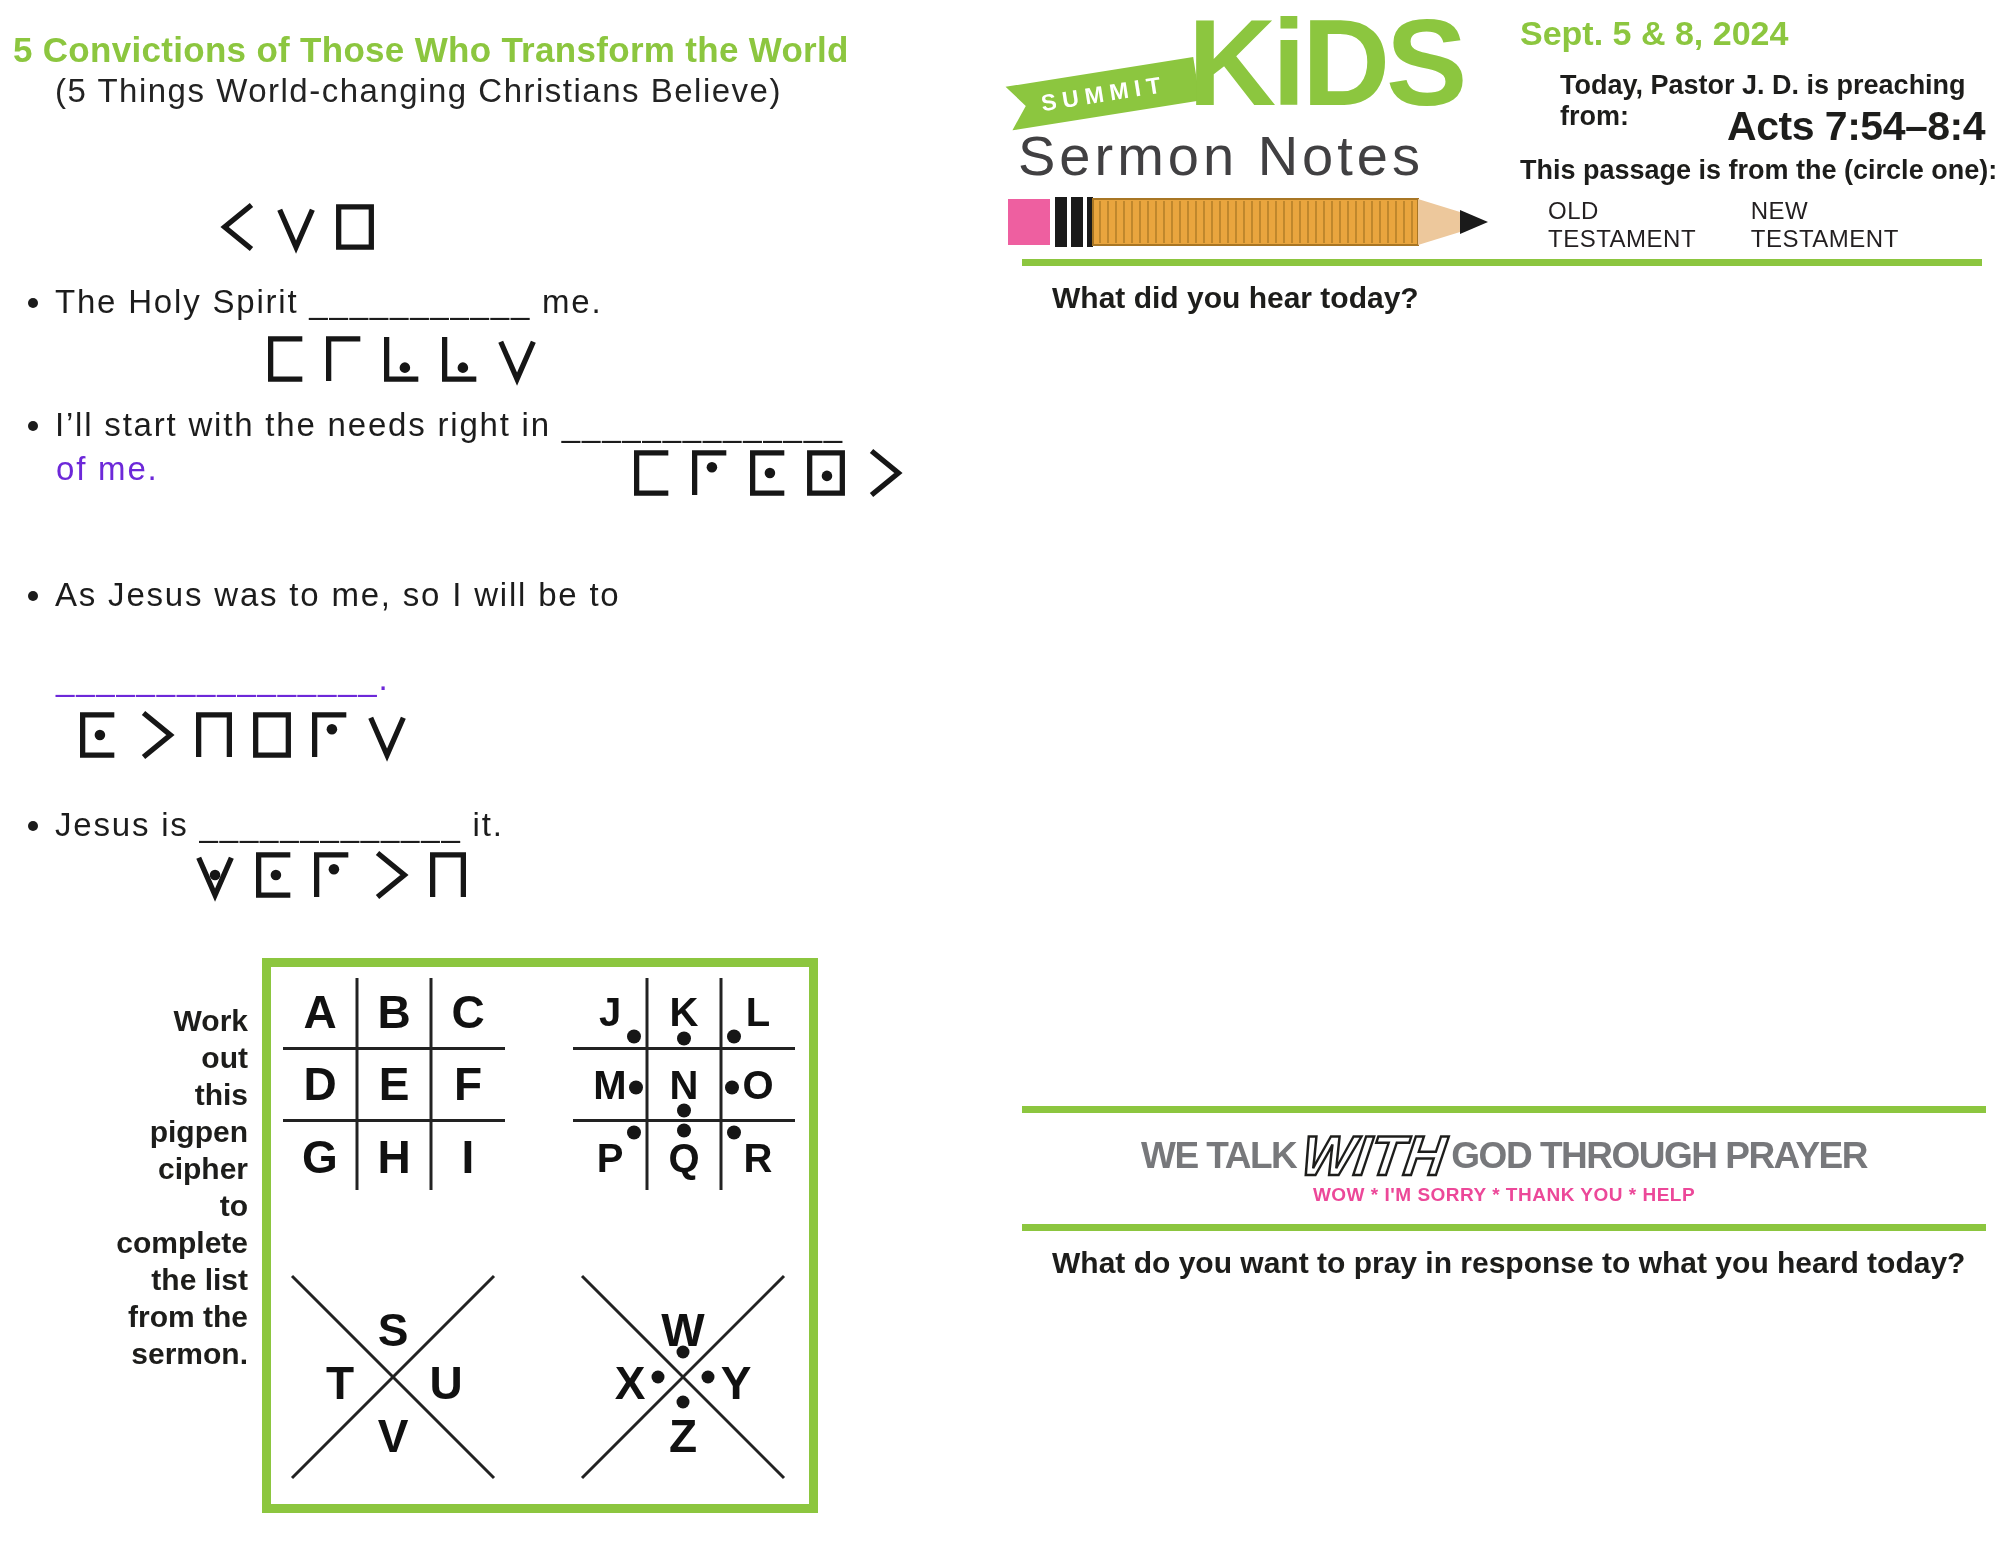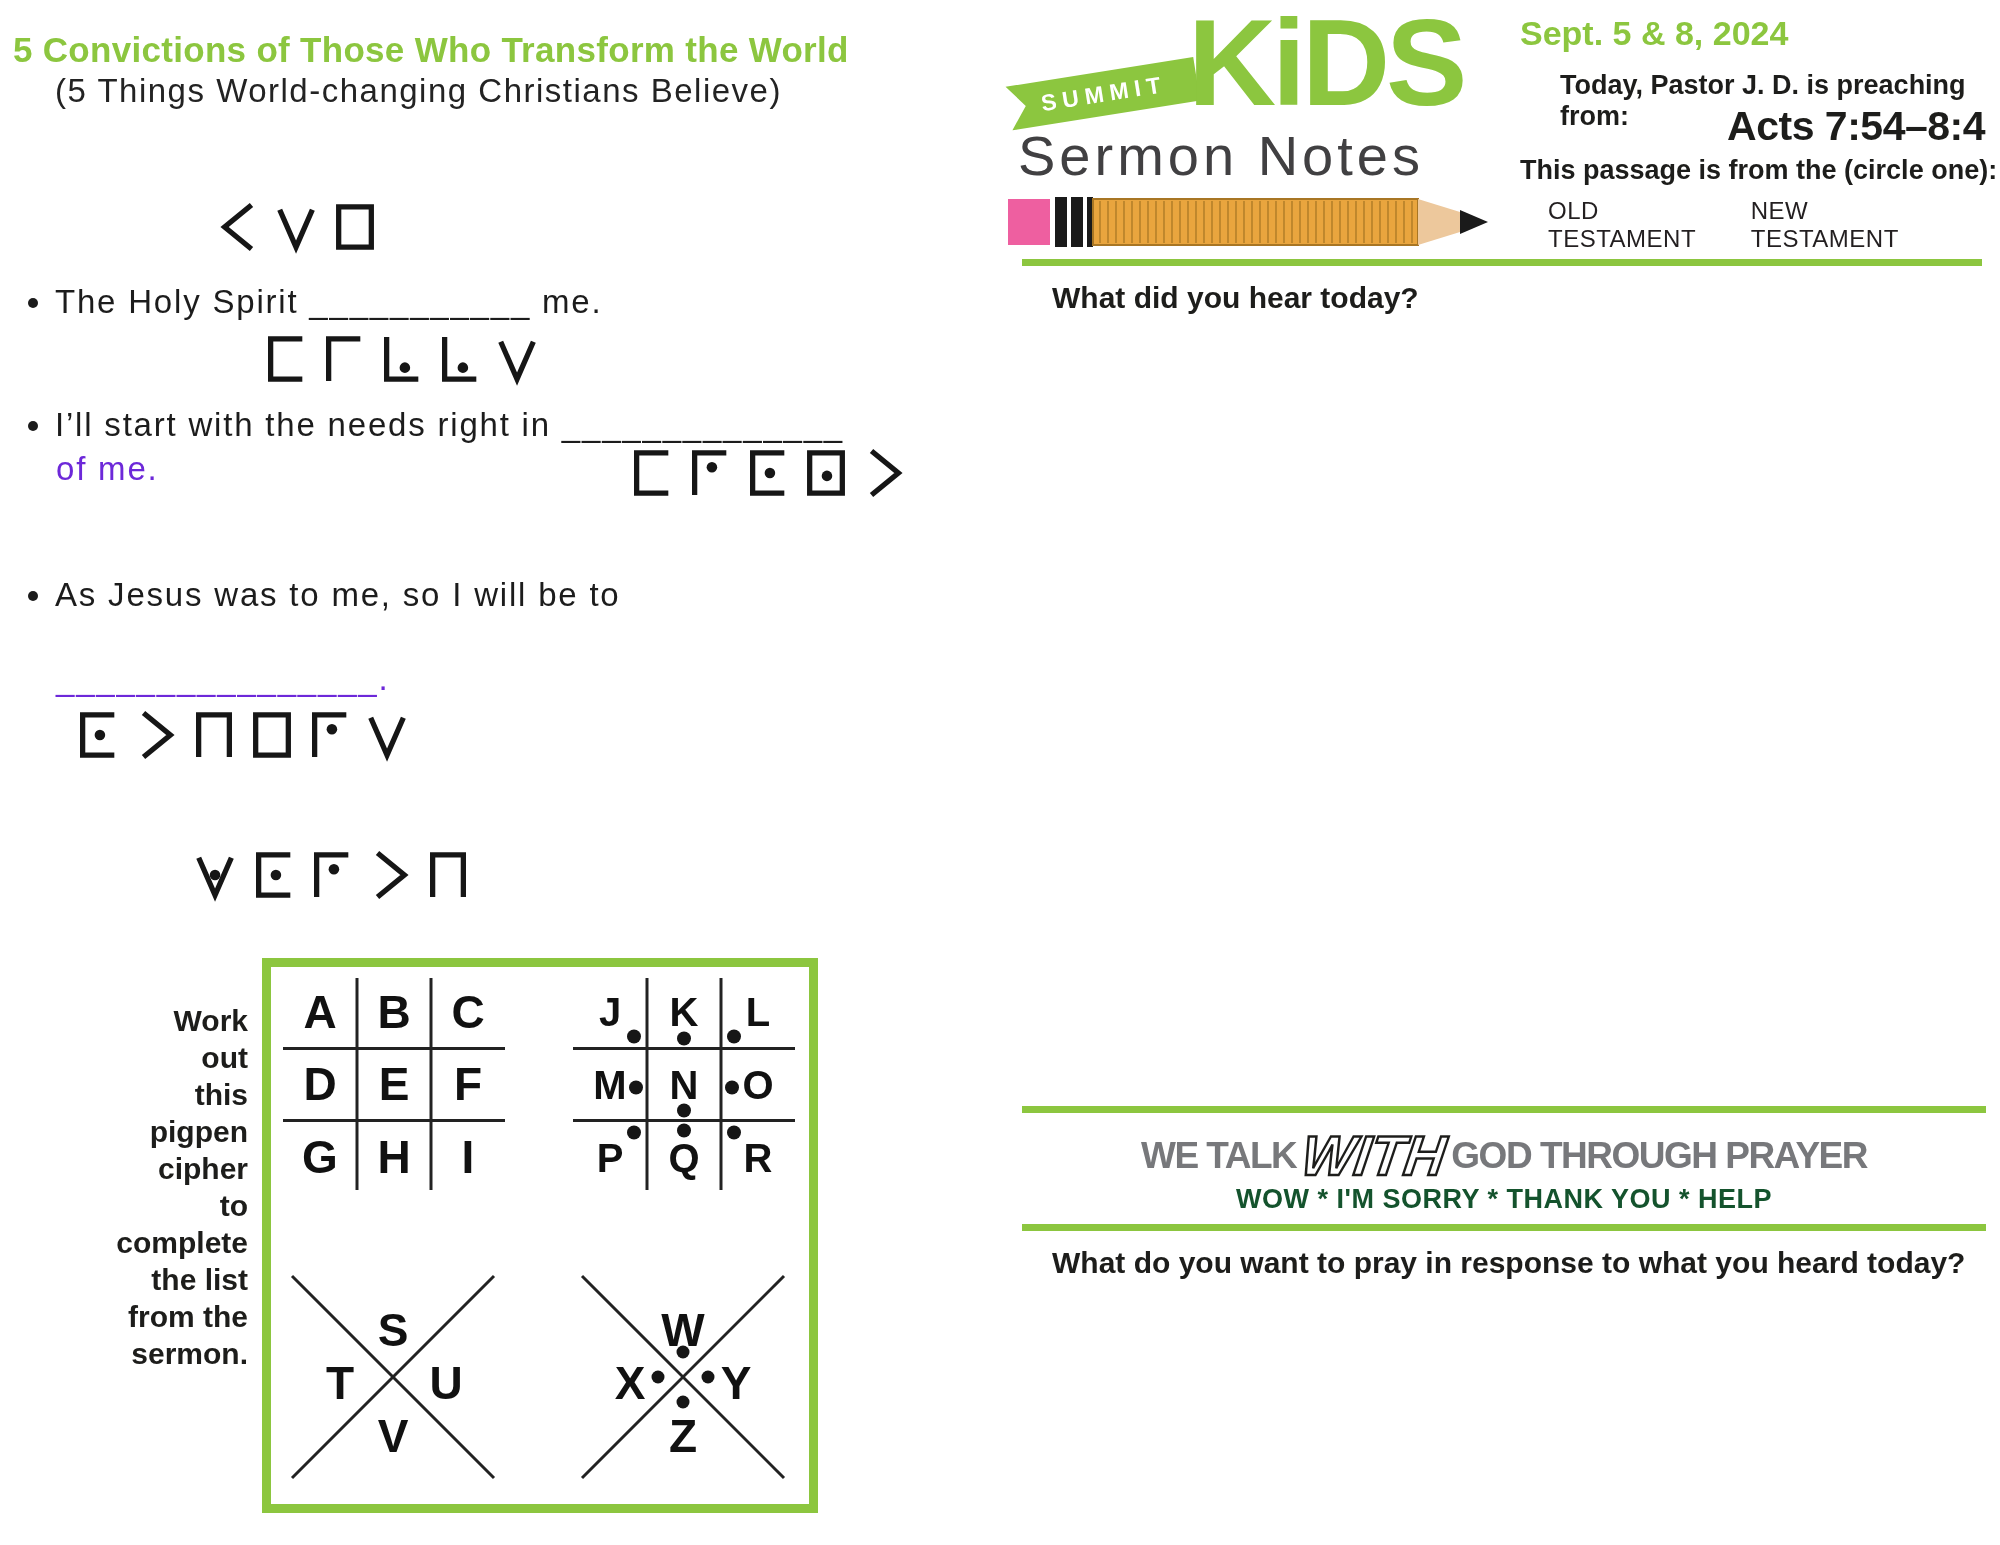--- a/index.html
+++ b/index.html
@@ -28,21 +28,21 @@
   .hbold{font-weight:700;font-size:27px;color:#1d1d1b;}
   .acts{font-weight:700;font-size:41px;color:#1d1d1b;text-align:right;letter-spacing:-0.5px;}
   .testrow{display:flex;justify-content:space-between;font-size:24px;font-weight:400;letter-spacing:.5px;color:#231f20;}
   .question{font-weight:700;font-size:30px;color:#1d1d1b;}
 
   
   .banner{display:flex;justify-content:center;align-items:center;}
   .bgray{font-weight:700;font-size:37px;letter-spacing:-1.5px;color:#77787b;white-space:nowrap;}
   .bwith{font-weight:700;font-style:italic;font-size:56px;line-height:1;color:#ffffff;
          -webkit-text-stroke:2.5px #1d1d1b;transform:skewX(-8deg);margin:0 6px;white-space:nowrap;}
-  .wowline{font-weight:700;font-size:27px;letter-spacing:.5px;color:#14532d;text-align:center;}
+  .wowline{font-weight:700;font-size:19px;letter-spacing:.5px;color:#ec4899;text-align:center;}
 </style>
 </head>
 <body>
 
 <div class="page">
 
   <div class="abs title" style="left:13px;top:30px;">5 Convictions of Those Who Transform the World</div>
   <div class="abs subtitle" style="left:55px;top:72px;">(5 Things World-changing Christians Believe)</div>
 
   <div class="abs cipher" style="left:215px;top:200px;">
@@ -128,20 +128,24 @@
       </svg>
       <svg width="48" height="54" viewBox="0 0 50 56">
         <path d="M9 51 L9 7 L42 7" fill="none" stroke="#161616" stroke-width="5.5"></path>
         <circle cx="27" cy="22" r="5.5" fill="#161616"></circle>
       </svg>
       <svg width="48" height="54" viewBox="0 0 50 56">
         <path d="M7 10 L24 49 L41 10" fill="none" stroke="#161616" stroke-width="5.5"></path>
       </svg>
     </div>
 
+  <div class="abs bullet" style="left:28px;top:806px;">
+    <span class="bdot"></span>
+    <span>Jesus is _____________ it.</span>
+  </div>
   <div class="abs cipher" style="left:192px;top:848px;">
       <svg width="48" height="54" viewBox="0 0 50 56">
         <path d="M7 10 L24 49 L41 10" fill="none" stroke="#161616" stroke-width="5.5"></path>
         <circle cx="24" cy="28" r="5.5" fill="#161616"></circle>
       </svg>
       <svg width="48" height="54" viewBox="0 0 50 56">
         <path d="M42 7 L9 7 L9 49 L42 49" fill="none" stroke="#161616" stroke-width="5.5"></path>
         <circle cx="27" cy="28" r="5.5" fill="#161616"></circle>
       </svg>
       <svg width="48" height="54" viewBox="0 0 50 56">

